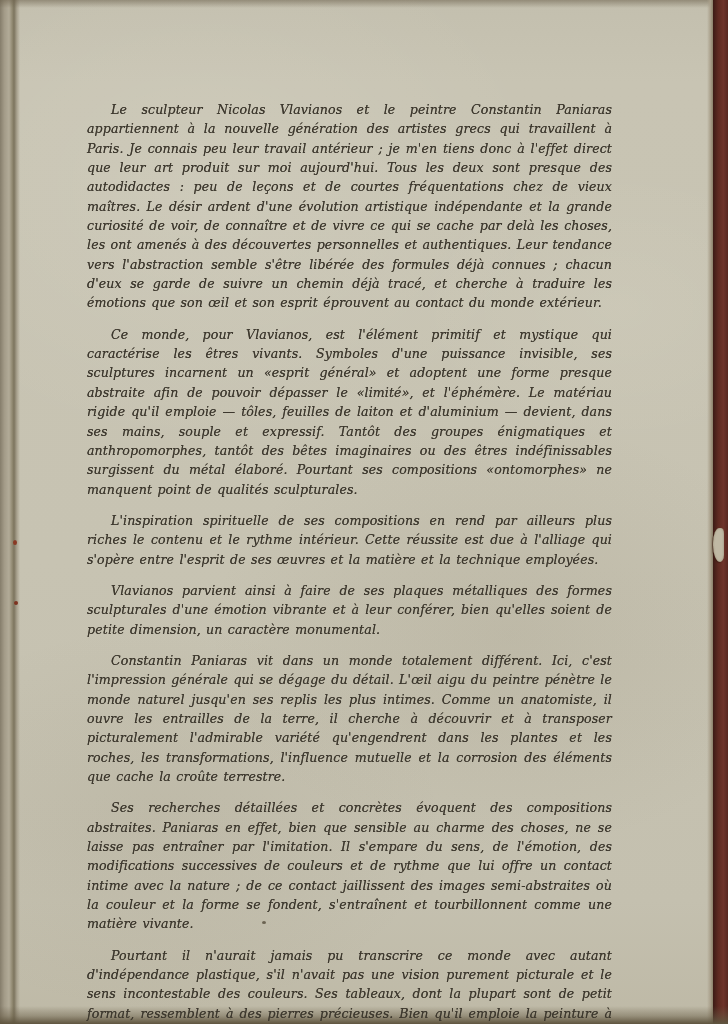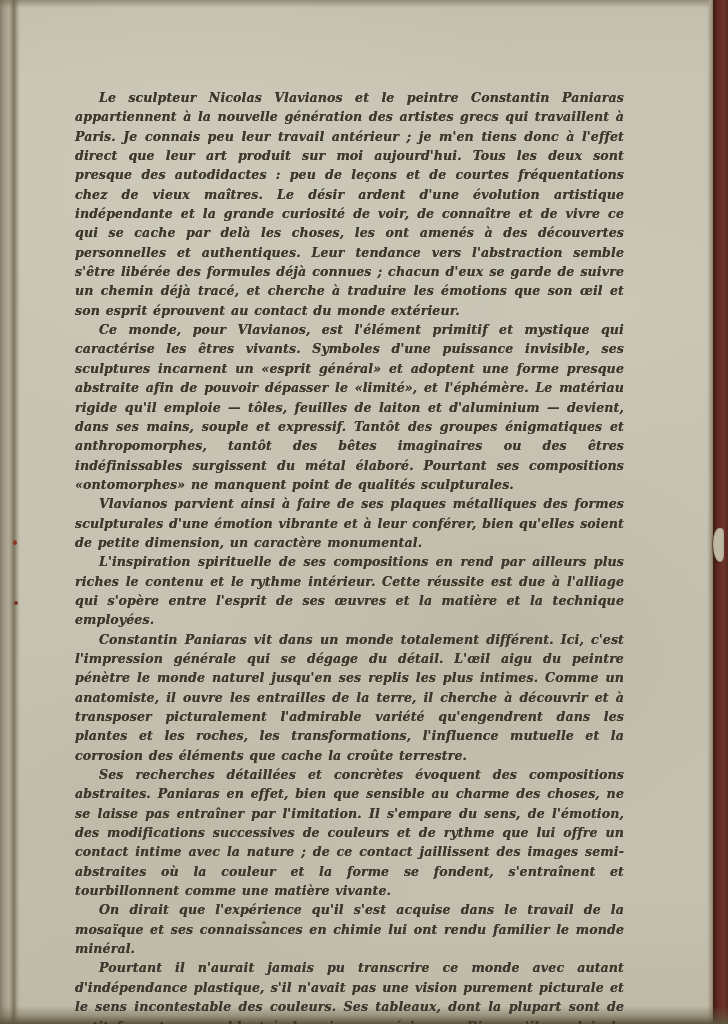--- a/index.html
+++ b/index.html
@@ -68,45 +68,43 @@
     color: #3d382e;
     font-style: italic;
     font-size: 12.6px;
     line-height: 19.35px;
     text-align: justify;
     word-spacing: 1.2px;
     letter-spacing: 0.1px;
     text-shadow: 0 0 0.45px rgba(61,56,46,0.85);
   }
   .text-block p {
-    margin: 0;
+    margin: 12px;
     text-indent: 24px;
-    font-weight: bold;
   }
 </style>
 </head>
 <body>
 
 <div id="scan">
 
   <div class="left-edge"></div>
   <div class="top-edge"></div>
   <div class="page-right-lip"></div>
   <div class="cover-right"></div>
   <div class="notch"></div>
   <div class="speck s1"></div>
   <div class="speck s2"></div>
   <div class="speck s3"></div>
   <div class="bottom-edge"></div>
 
   <div class="text-block">
     <p>Le sculpteur Nicolas Vlavianos et le peintre Constantin Paniaras appartiennent à la nouvelle génération des artistes grecs qui travaillent à Paris. Je connais peu leur travail antérieur ; je m'en tiens donc à l'effet direct que leur art produit sur moi aujourd'hui. Tous les deux sont presque des autodidactes : peu de leçons et de courtes fréquentations chez de vieux maîtres. Le désir ardent d'une évolution artistique indépendante et la grande curiosité de voir, de connaître et de vivre ce qui se cache par delà les choses, les ont amenés à des découvertes personnelles et authentiques. Leur tendance vers l'abstraction semble s'être libérée des formules déjà connues ; chacun d'eux se garde de suivre un chemin déjà tracé, et cherche à traduire les émotions que son œil et son esprit éprouvent au contact du monde extérieur.</p>
     <p>Ce monde, pour Vlavianos, est l'élément primitif et mystique qui caractérise les êtres vivants. Symboles d'une puissance invisible, ses sculptures incarnent un «esprit général» et adoptent une forme presque abstraite afin de pouvoir dépasser le «limité», et l'éphémère. Le matériau rigide qu'il emploie — tôles, feuilles de laiton et d'aluminium — devient, dans ses mains, souple et expressif. Tantôt des groupes énigmatiques et anthropomorphes, tantôt des bêtes imaginaires ou des êtres indéfinissables surgissent du métal élaboré. Pourtant ses compositions «ontomorphes» ne manquent point de qualités sculpturales.</p>
+    <p>L'inspiration spirituelle de ses compositions en rend par ailleurs plus riches le contenu et le rythme intérieur. Cette réussite est due à l'alliage qui s'opère entre l'esprit de ses œuvres et la matière et la technique employées.</p>
     <p>Vlavianos parvient ainsi à faire de ses plaques métalliques des formes sculpturales d'une émotion vibrante et à leur conférer, bien qu'elles soient de petite dimension, un caractère monumental.</p>
-    <p>L'inspiration spirituelle de ses compositions en rend par ailleurs plus riches le contenu et le rythme intérieur. Cette réussite est due à l'alliage qui s'opère entre l'esprit de ses œuvres et la matière et la technique employées.</p>
     <p>Constantin Paniaras vit dans un monde totalement différent. Ici, c'est l'impression générale qui se dégage du détail. L'œil aigu du peintre pénètre le monde naturel jusqu'en ses replis les plus intimes. Comme un anatomiste, il ouvre les entrailles de la terre, il cherche à découvrir et à transposer picturalement l'admirable variété qu'engendrent dans les plantes et les roches, les transformations, l'influence mutuelle et la corrosion des éléments que cache la croûte terrestre.</p>
     <p>Ses recherches détaillées et concrètes évoquent des compositions abstraites. Paniaras en effet, bien que sensible au charme des choses, ne se laisse pas entraîner par l'imitation. Il s'empare du sens, de l'émotion, des modifications successives de couleurs et de rythme que lui offre un contact intime avec la nature ; de ce contact jaillissent des images semi-abstraites où la couleur et la forme se fondent, s'entraînent et tourbillonnent comme une matière vivante.</p>
-    <p>On dirait que l'expérience qu'il s'est acquise dans le travail de la mosaïque et ses connaissances en chimie lui ont rendu familier le monde minéral.</p>
     <p>Pourtant il n'aurait jamais pu transcrire ce monde avec autant d'indépendance plastique, s'il n'avait pas une vision purement picturale et le sens incontestable des couleurs. Ses tableaux, dont la plupart sont de petit format, ressemblent à des pierres précieuses. Bien qu'il emploie la peinture à l'huile, l'artiste obtient une plasticité de relief d'un caractère particulièrement personnel.</p>
 
   </div>
 
 </div>
 
 </body></html>

